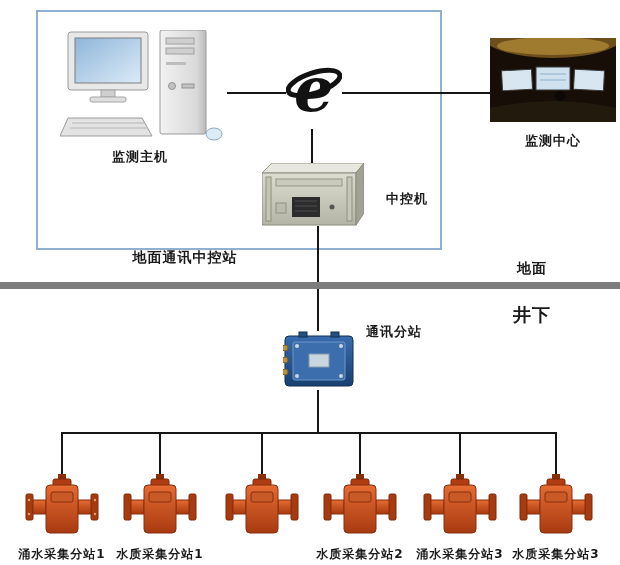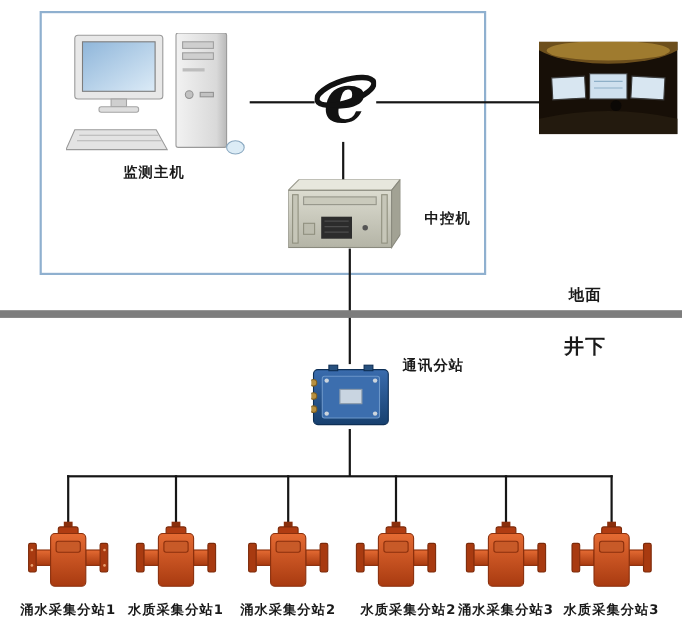--- a/index.html
+++ b/index.html
@@ -73,20 +73,21 @@
     <ellipse cx="63" cy="-6" rx="74" ry="26" fill="#6d4f1c"></ellipse>
     <ellipse cx="63" cy="8" rx="56" ry="9" fill="#c9a040" opacity="0.55"></ellipse>
     <rect x="12" y="32" width="30" height="20" fill="#d8e6f1" stroke="#3a3a3a" transform="rotate(-3 27 42)"></rect>
     <rect x="46" y="29" width="34" height="23" fill="#cfe0ee" stroke="#3a3a3a"></rect>
     <rect x="84" y="32" width="30" height="20" fill="#d8e6f1" stroke="#3a3a3a" transform="rotate(3 99 42)"></rect>
     <line x1="50" y1="36" x2="76" y2="36" stroke="#8fb0c8"></line>
     <line x1="50" y1="42" x2="76" y2="42" stroke="#8fb0c8"></line>
     <circle cx="70" cy="58" r="5" fill="#0b0805"></circle>
     <path d="M0,70 Q63,56 126,70 L126,84 L0,84 Z" fill="#231a0e"></path>
   </svg>
+  <div class="lbl" style="left:490px;top:132px;width:126px;">监测中心</div>
 
   <svg class="abs" style="left:262px;top:163px;" width="102" height="64" viewBox="0 0 102 64">
     <defs>
       <linearGradient id="srv" x1="0" y1="0" x2="0" y2="1">
         <stop offset="0" stop-color="#dcdcd0"></stop>
           <stop offset="1" stop-color="#b4b4a6"></stop>
       </linearGradient>
     </defs>
     <polygon points="10,0 102,0 94,10 0,10" fill="#e7e7dd" stroke="#9a9a8e"></polygon>
     <rect x="0" y="10" width="94" height="52" fill="url(#srv)" stroke="#8a8a7e"></rect>
@@ -96,20 +97,21 @@
     <rect x="14" y="16" width="66" height="7" fill="#cacabc" stroke="#96968a"></rect>
     <rect x="30" y="34" width="28" height="20" fill="#2c2c2c"></rect>
     <line x1="33" y1="38" x2="55" y2="38" stroke="#4d4d4d"></line>
     <line x1="33" y1="43" x2="55" y2="43" stroke="#4d4d4d"></line>
     <line x1="33" y1="48" x2="55" y2="48" stroke="#4d4d4d"></line>
     <circle cx="70" cy="44" r="2.5" fill="#555"></circle>
     <rect x="14" y="40" width="10" height="10" fill="#bcbcae" stroke="#90907f"></rect>
   </svg>
   <div class="lbl" style="left:368px;top:190px;width:60px;text-align:right;">中控机</div>
 
+  <div class="lbl" style="left:105px;top:249px;width:160px;font-size:14px;">地面通讯中控站</div>
 
   <div class="divider"></div>
   <div class="lbl" style="left:512px;top:260px;width:40px;font-size:14px;">地面</div>
   <div class="lbl" style="left:512px;top:303px;width:40px;font-size:18px;">井下</div>
 
   <svg class="abs" style="left:283px;top:330px;" width="72" height="60" viewBox="0 0 72 60">
     <defs>
       <linearGradient id="sub" x1="0" y1="0" x2="0" y2="1">
         <stop offset="0" stop-color="#3a6cae"></stop>
           <stop offset="1" stop-color="#17406f"></stop>
@@ -209,18 +211,17 @@
         <rect x="54" y="26" width="13" height="14" fill="url(#org)" stroke="#8a2f0c"></rect>
         <rect x="34" y="0" width="8" height="7" fill="#8a2f0c"></rect>
         <rect x="29" y="5" width="18" height="8" rx="2" fill="#b03c12" stroke="#7c2a0a"></rect>
         <rect x="22" y="11" width="32" height="48" rx="4" fill="url(#org)" stroke="#8a2f0c"></rect>
         <rect x="27" y="18" width="22" height="10" rx="2" fill="#c85a28" stroke="#8a2f0c"></rect>
       </g>
     </svg>
 
   <div class="lbl device-label" style="left:7px;top:546px;width:110px;">涌水采集分站1</div>
   <div class="lbl device-label" style="left:105px;top:546px;width:110px;">水质采集分站1</div>
-  <div class="lbl device-label" style="left:207px;top:546px;width:110px;">涌水采集分站2</div>
-  <div class="lbl device-label" style="left:305px;top:546px;width:110px;text-align:right;">水质采集分站2</div>
+  <div class="lbl device-label" style="left:305px;top:546px;width:110px;">水质采集分站2</div>
   <div class="lbl device-label" style="left:405px;top:546px;width:110px;">涌水采集分站3</div>
   <div class="lbl device-label" style="left:501px;top:546px;width:110px;">水质采集分站3</div>
 
 </div>
 
 </body></html>

